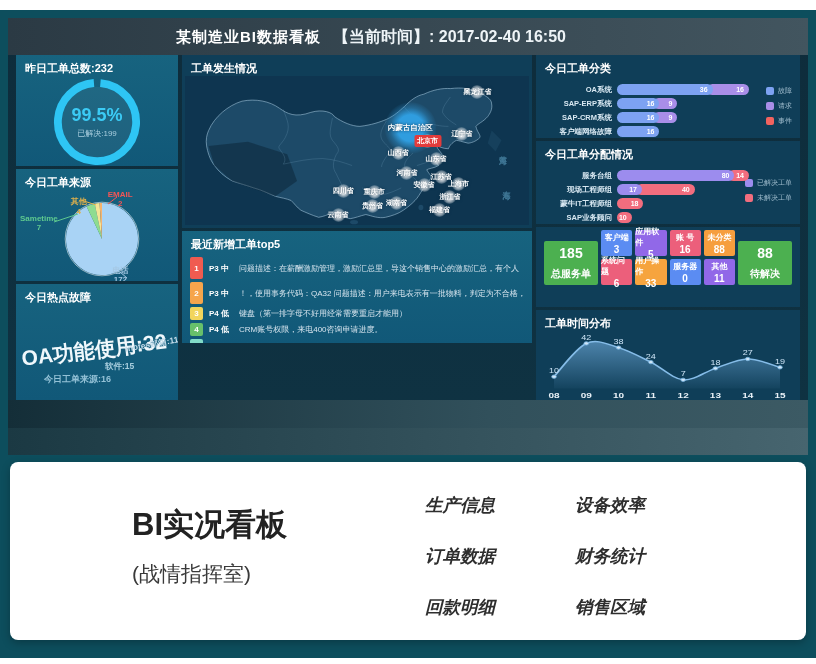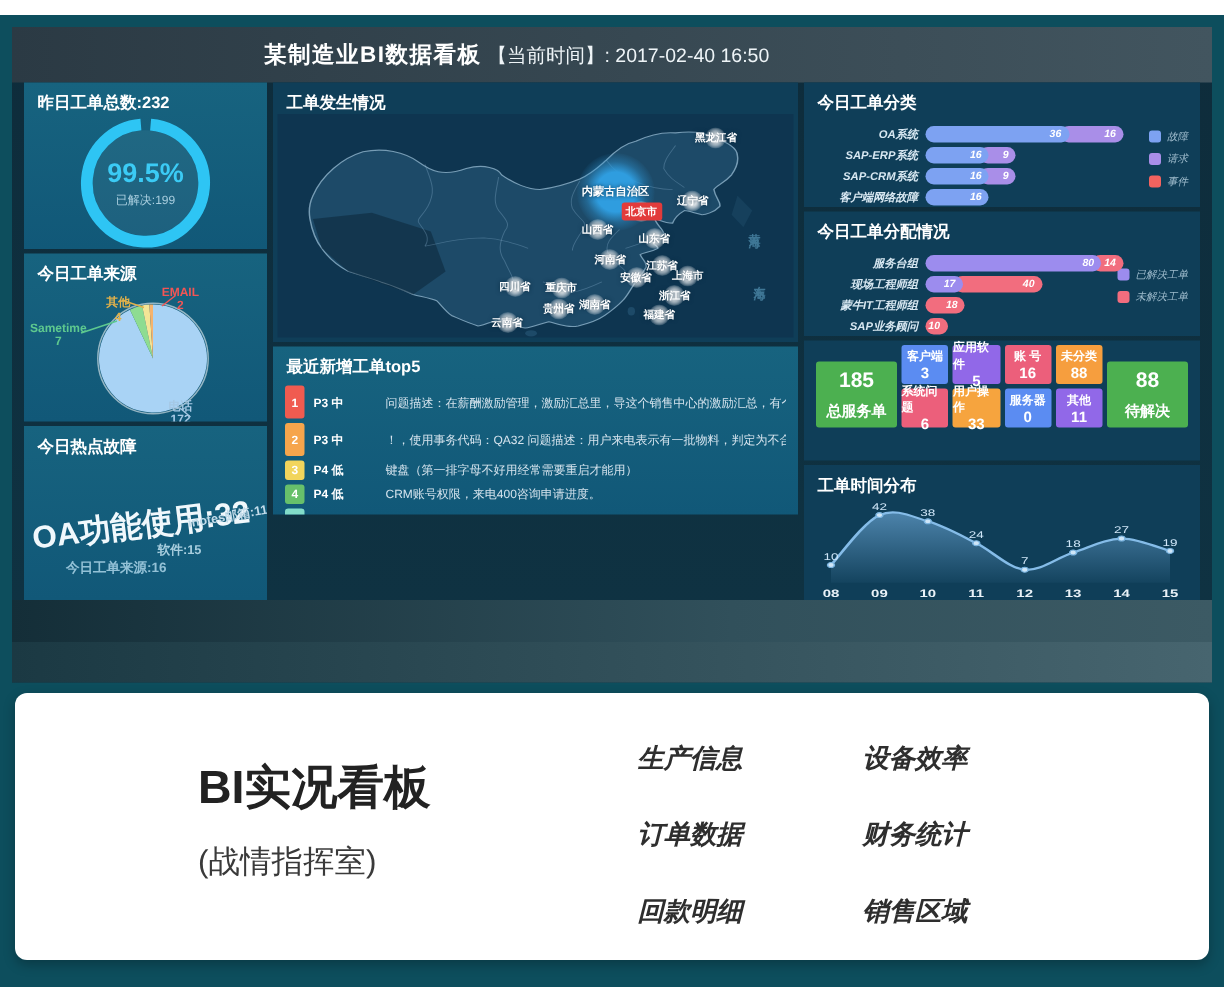--- a/index.html
+++ b/index.html
@@ -5,21 +5,21 @@
   html,body{margin:0;padding:0;}
   body{width:816px;height:664px;position:relative;background:#ffffff;overflow:hidden;
        font-family:"Liberation Sans","DejaVu Sans",sans-serif;}
   .stage{position:absolute;left:0;right:0;top:10px;bottom:6px;background:#0d4e5d;}
   
   .dashboard{position:absolute;left:8px;top:8px;width:800px;height:437px;
              background:linear-gradient(180deg,#0e2c3b,#0f3343);}
   .dash-header{height:37px;background:linear-gradient(90deg,#2b3a44,#42555f);
                display:flex;align-items:baseline;padding-left:168px;box-sizing:border-box;}
   .dash-title{color:#fff;font-size:15px;font-weight:bold;line-height:37px;letter-spacing:1px;}
-  .dash-clock{color:#eef4f7;font-size:13px;font-weight:normal;margin-left:4px;}
+  .dash-clock{color:#eef4f7;font-size:16px;font-weight:bold;margin-left:12px;}
   .dash-body{position:absolute;top:37px;left:8px;width:784px;height:345px;display:flex;gap:4px;}
   .col{display:flex;flex-direction:column;gap:3px;}
   .col.left{width:162px;}
   .col.mid{width:350px;}
   .col.right{width:264px;}
   .panel{position:relative;overflow:hidden;box-sizing:border-box;}
   .panel h3{margin:0;padding:6px 9px 2px;font-size:11px;font-weight:bold;color:#ffffff;}
   .teal{background:linear-gradient(180deg,#17637f,#115878);}
   .navy{background:#0f3e58;}
   
@@ -44,24 +44,24 @@
   .mk.big .halo{position:absolute;left:50%;top:50%;transform:translate(-50%,-50%);width:52px;height:52px;border-radius:50%;
         background:radial-gradient(circle,#2f9ddf 0 36%,rgba(47,157,223,.35) 55%,rgba(47,157,223,0) 72%);}
   .mk.big .lbl{font-size:7.5px;}
   .mk.capital .pin{position:relative;background:#e23b3b;border-radius:2px;padding:1px 3px;font-size:7px;font-weight:bold;color:#fff;white-space:nowrap;}
   .sea{position:absolute;transform:translate(-50%,-50%);color:#3f7796;font-size:8px;letter-spacing:2px;font-weight:bold;writing-mode:vertical-lr;}
   
   .t5rows{padding:3px 8px 0;}
   .t5row{display:flex;align-items:center;margin-bottom:3px;}
   .t5badge{width:13px;flex:none;border-radius:2px;color:#fff;font-size:8px;font-weight:bold;
            display:flex;align-items:center;justify-content:center;align-self:stretch;}
-  .t5pr{width:48px;flex:none;font-size:8px;font-weight:bold;color:#fff;margin-left:6px;}
+  .t5pr{width:30px;flex:none;font-size:8px;font-weight:bold;color:#fff;margin-left:6px;}
   .t5txt{flex:1;font-size:8px;color:#d6e4ee;white-space:nowrap;overflow:hidden;}
   
-  .hrows{position:relative;padding:3px 8px 4px;font-style:italic;}
+  .hrows{position:relative;padding:3px 8px 4px;}
   .hrow{display:flex;align-items:center;margin:3px 0;}
   .hlabel{width:68px;flex:none;text-align:right;padding-right:5px;font-size:7.5px;font-weight:bold;color:#d8e8f2;white-space:nowrap;}
   .htrack{width:138px;flex:none;display:flex;align-items:center;height:11px;}
   .hseg{height:11px;border-radius:6px;display:flex;align-items:center;justify-content:flex-end;
         padding-right:5px;box-sizing:border-box;position:relative;}
   .hseg span{font-size:7px;font-weight:bold;color:#fff;}
   .lg{position:absolute;right:8px;}
   .lgitem{display:flex;align-items:center;margin-bottom:5px;}
   .lgsw{width:8px;height:8px;border-radius:2px;margin-right:4px;flex:none;}
   .lgtxt{font-size:7px;color:#9fbccd;white-space:nowrap;}

